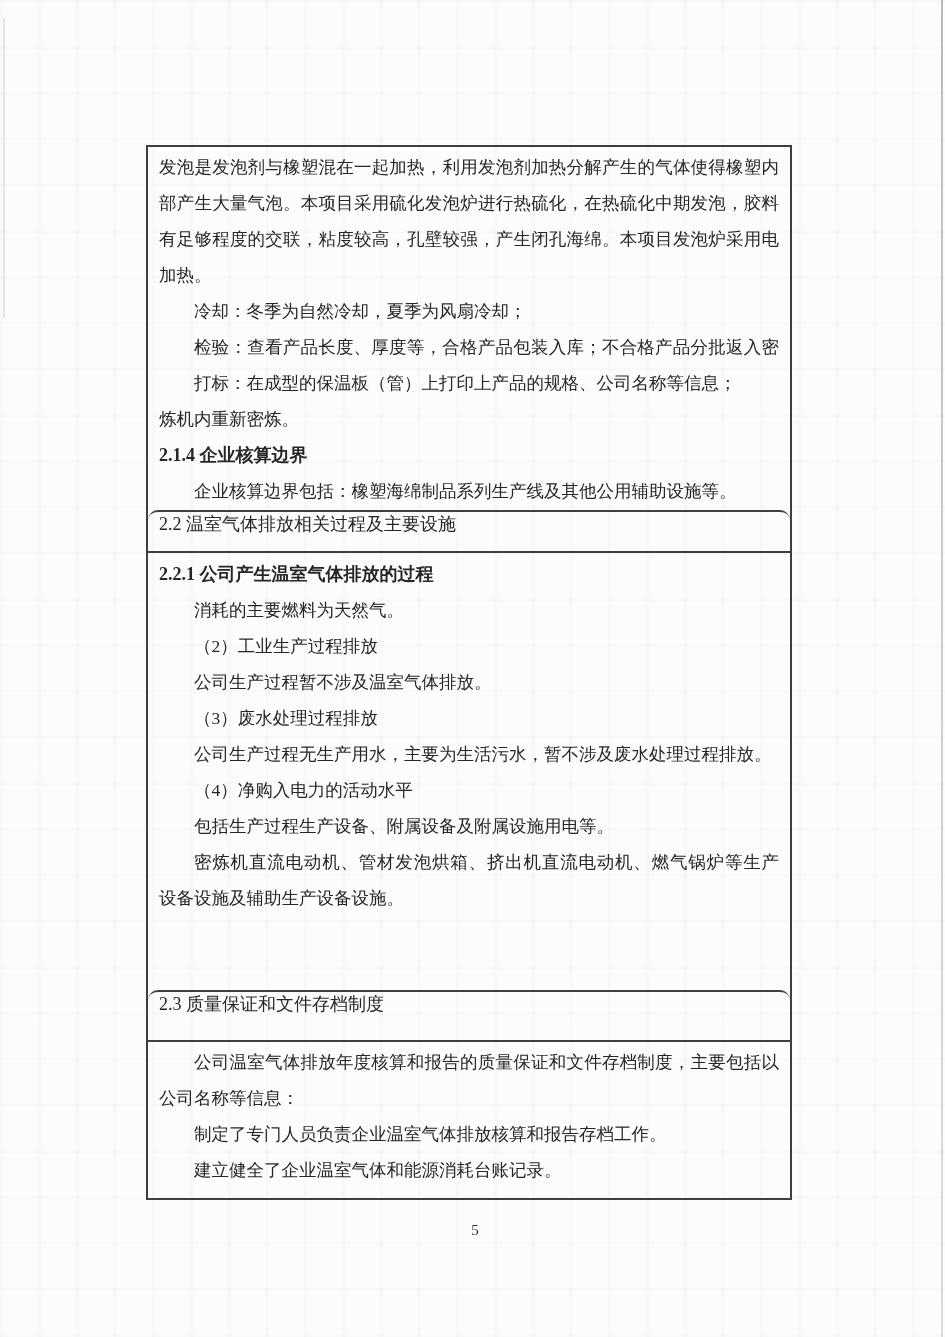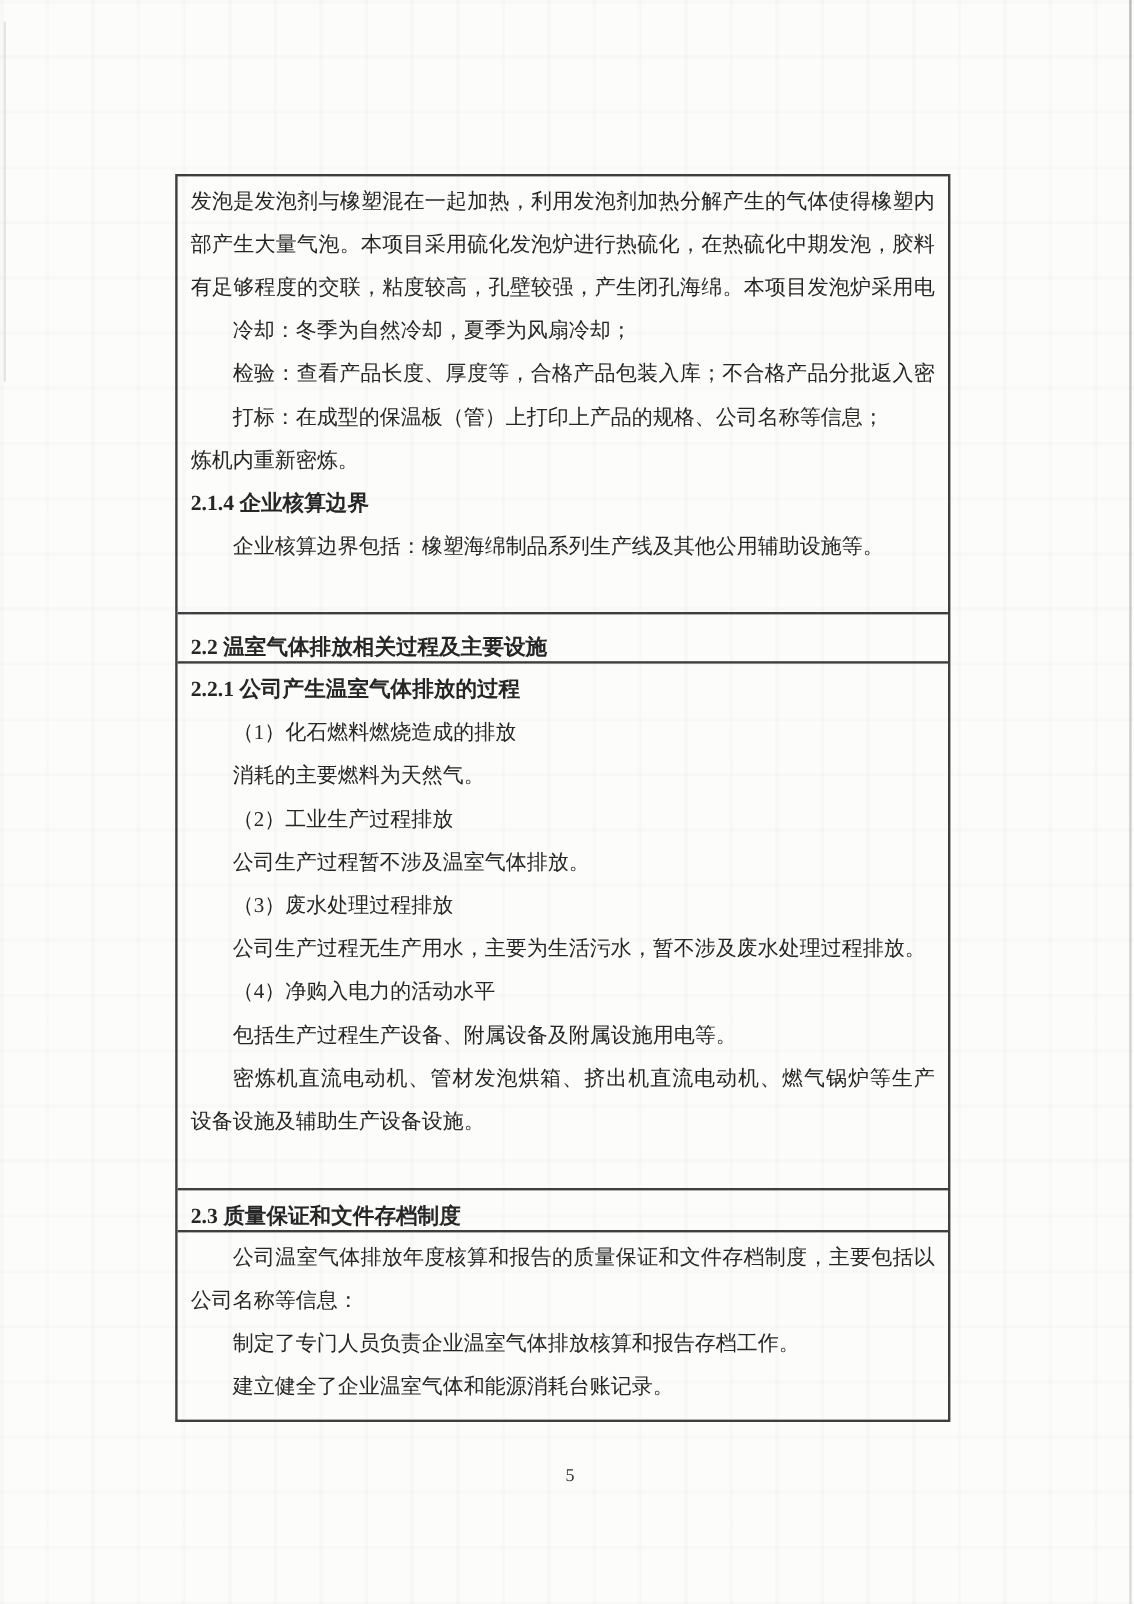--- a/index.html
+++ b/index.html
@@ -25,23 +25,23 @@
     position:absolute;left:146px;top:145px;width:646px;
     border:2px solid #3f3f3f;
     box-sizing:border-box;background:transparent;
   }
   .row{box-sizing:border-box;overflow:hidden;}
   .row + .row{border-top:2px solid #3f3f3f;}
   .cell{font-size:17.5px;line-height:36px;padding:0 11px;}
   .r1{height:363px;padding-top:2px;}
   .r3{height:439px;padding-top:3px;}
   .r5{height:158px;padding-top:2px;}
-  .head-row{display:flex;align-items:flex-end;padding:0 11px;font-weight:bold;font-size:18px;}
+  .head-row{display:flex;align-items:flex-start;padding:0 11px;font-weight:normal;font-size:18px;border-radius:10px;}
   .r2{height:41px;}
-  .r4{height:35px;}
+  .r4{height:50px;}
   .ln{white-space:normal;}
   .ind{padding-left:35px;}
   .full{text-align:justify;text-align-last:justify;}
   .bold{font-weight:bold;font-size:18px;}
   .page-number{
     position:absolute;left:455px;top:1222px;width:40px;
     text-align:center;font-size:15px;color:#303030;
   }
 </style>
 </head>
@@ -49,35 +49,35 @@
 
 <div class="left-streak"></div>
 <div class="scan-edge"></div>
 
 <div class="doc-table">
 
   <div class="row cell r1">
       <div class="ln full">发泡是发泡剂与橡塑混在一起加热，利用发泡剂加热分解产生的气体使得橡塑内</div>
       <div class="ln full">部产生大量气泡。本项目采用硫化发泡炉进行热硫化，在热硫化中期发泡，胶料</div>
       <div class="ln full">有足够程度的交联，粘度较高，孔壁较强，产生闭孔海绵。本项目发泡炉采用电</div>
+      <div class="ln">加热。</div>
       <div class="ln ind">冷却：冬季为自然冷却，夏季为风扇冷却；</div>
       <div class="ln ind full">检验：查看产品长度、厚度等，合格产品包装入库；不合格产品分批返入密</div>
       <div class="ln ind">打标：在成型的保温板（管）上打印上产品的规格、公司名称等信息；</div>
       <div class="ln">炼机内重新密炼。</div>
       <div class="ln bold">2.1.4 企业核算边界</div>
       <div class="ln ind">企业核算边界包括：橡塑海绵制品系列生产线及其他公用辅助设施等。</div>
     </div>
 
   <div class="row head-row r2">
     <span>2.2 温室气体排放相关过程及主要设施</span>
   </div>
 
   <div class="row cell r3">
       <div class="ln bold">2.2.1 公司产生温室气体排放的过程</div>
-      <div class="ln ind">（1）化石燃料燃烧造成的排放</div>
       <div class="ln ind">消耗的主要燃料为天然气。</div>
       <div class="ln ind">（2）工业生产过程排放</div>
       <div class="ln ind">公司生产过程暂不涉及温室气体排放。</div>
       <div class="ln ind">（3）废水处理过程排放</div>
       <div class="ln ind">公司生产过程无生产用水，主要为生活污水，暂不涉及废水处理过程排放。</div>
       <div class="ln ind">（4）净购入电力的活动水平</div>
       <div class="ln ind">包括生产过程生产设备、附属设备及附属设施用电等。</div>
       <div class="ln ind full">密炼机直流电动机、管材发泡烘箱、挤出机直流电动机、燃气锅炉等生产</div>
       <div class="ln">设备设施及辅助生产设备设施。</div>
     </div>

